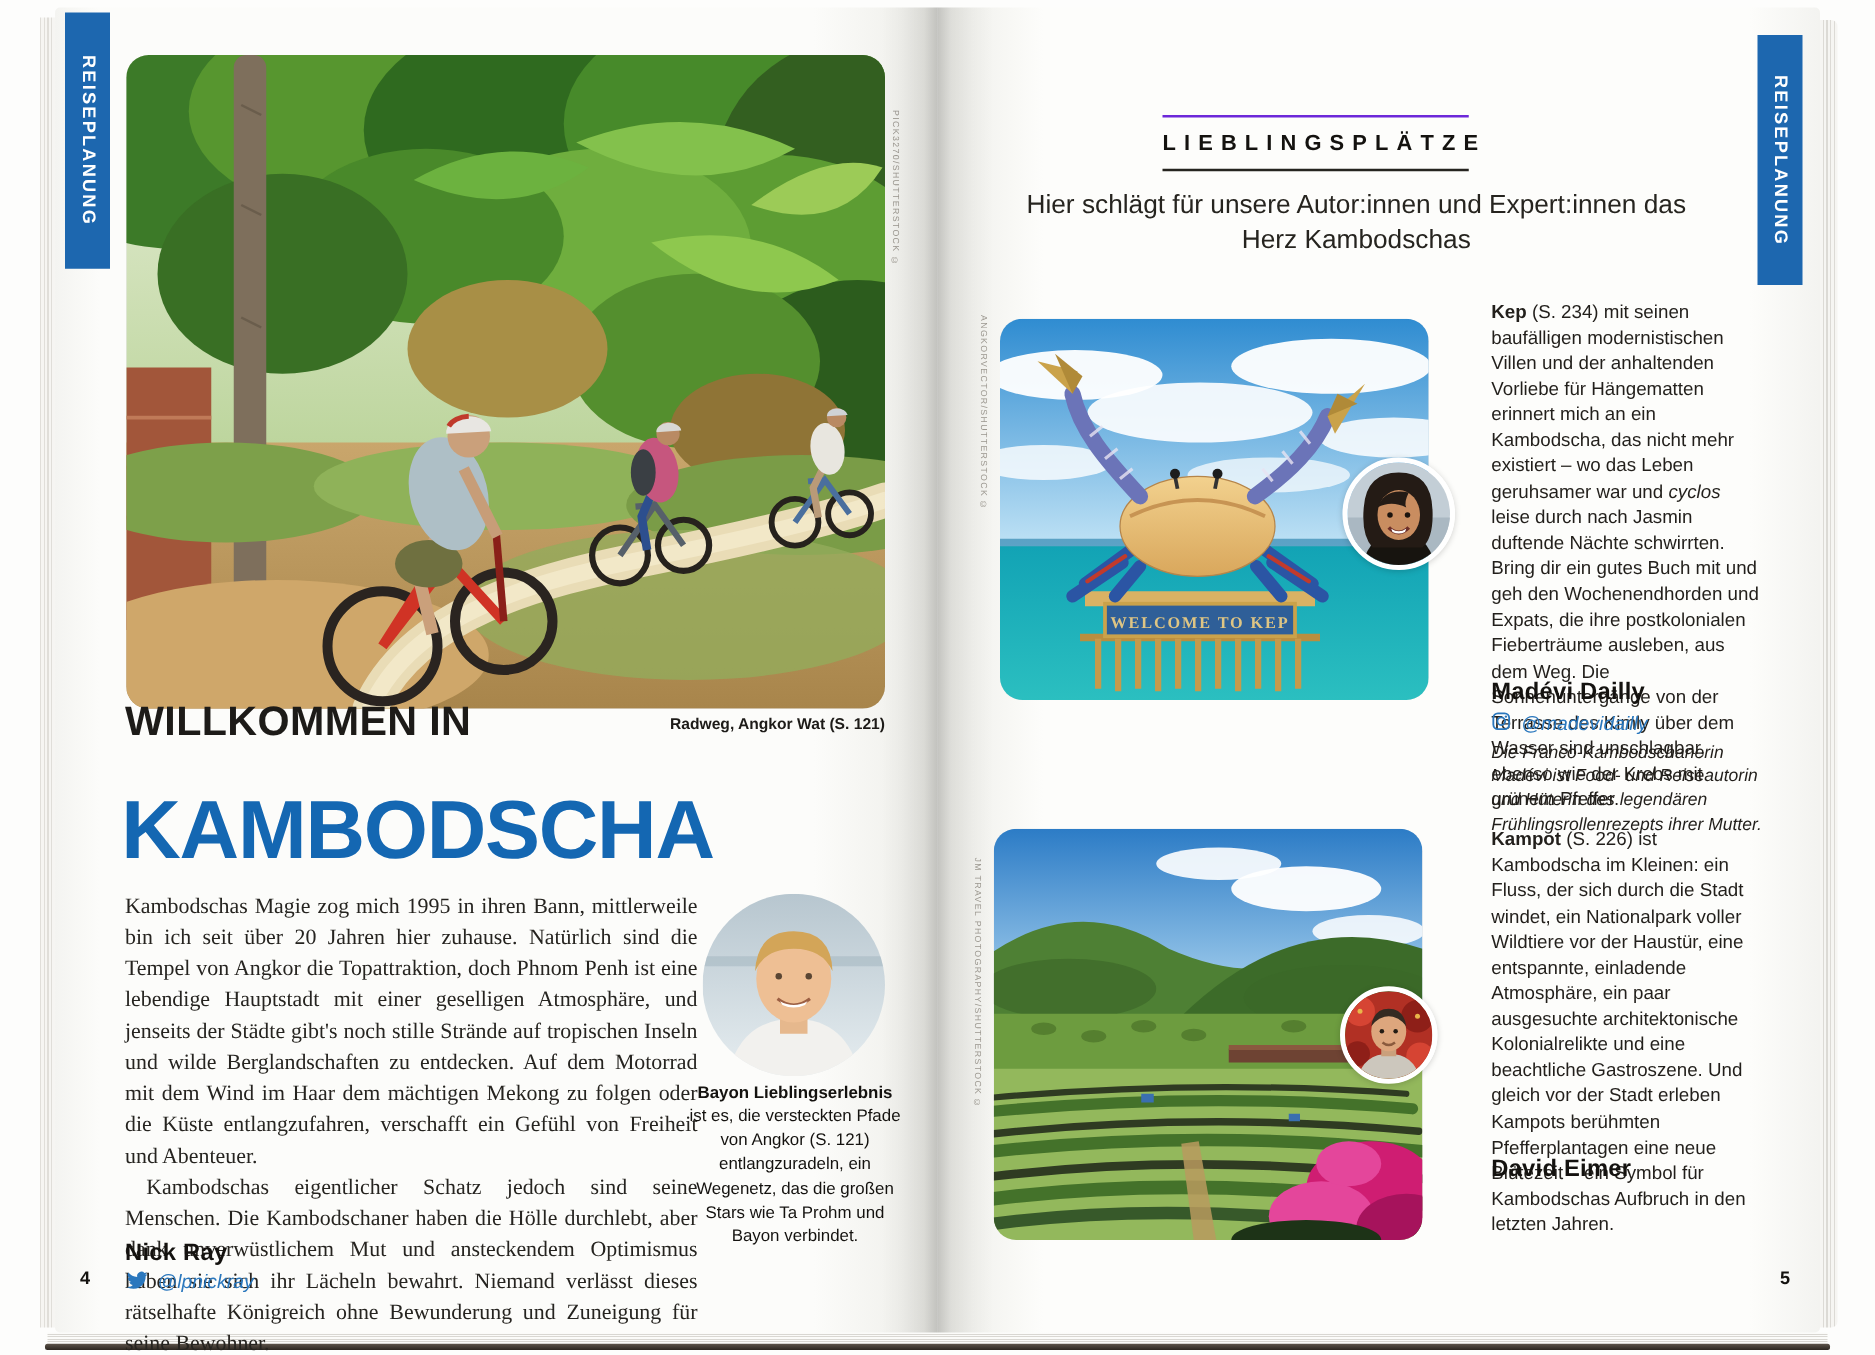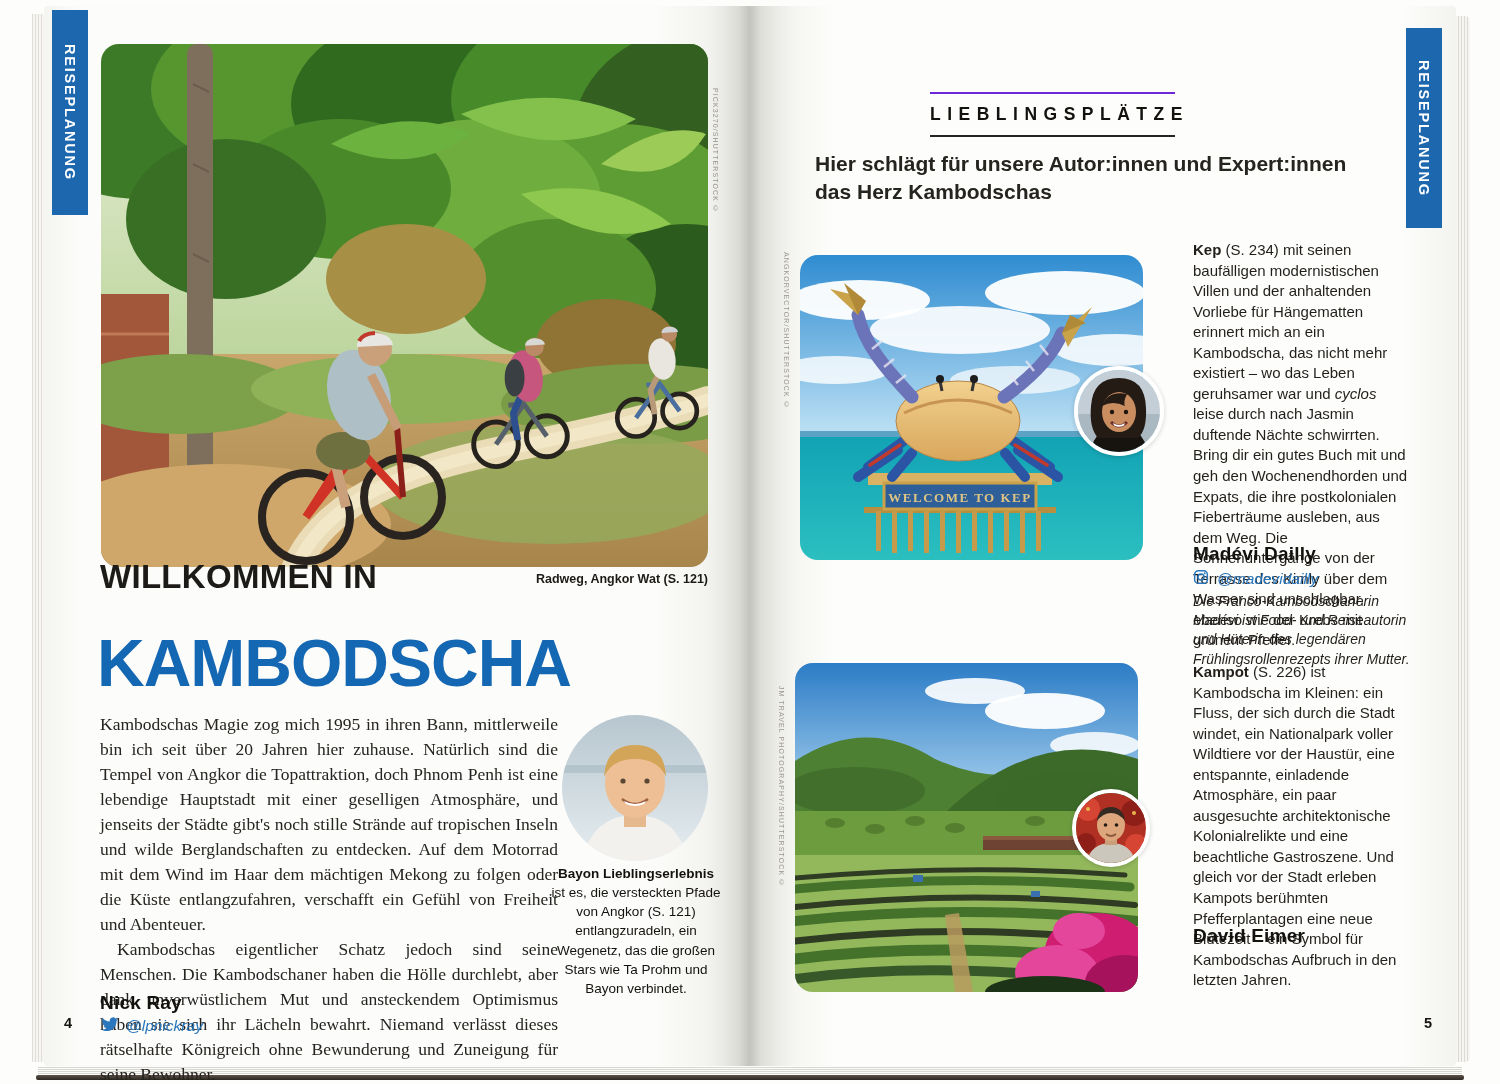--- a/index.html
+++ b/index.html
@@ -39,21 +39,21 @@
   .handle-row{display:flex;align-items:center;gap:8px;}
   .handle{font-style:italic;font-size:15.5px;color:#2a77bd;}
   .sidebar{font-size:13.5px;line-height:1.42;text-align:center;color:#14120f;}
   .portrait{border-radius:50%;overflow:hidden;}
   .portrait svg{display:block;width:100%;height:100%;}
   .ring{border:4px solid #fff;box-shadow:0 1px 5px rgba(0,0,0,.18);}
   .pagenum{font-size:14.5px;font-weight:bold;color:#14120f;}
   
   .header-box{border-top:2px solid #6d28d9;border-bottom:2px solid #26241f;padding:10px 0;text-align:center;}
   .header-text{font-weight:bold;font-size:17.5px;letter-spacing:6.5px;color:#14120f;}
-  .subtitle{font-size:21px;line-height:1.33;text-align:left;color:#26241f;font-weight:bold;}
+  .subtitle{font-size:21px;line-height:1.33;text-align:center;color:#26241f;}
   .rcol{font-size:15px;line-height:1.37;color:#221f1b;hyphens:auto;}
   .rcol b{font-weight:bold;}
   .bio{font-size:14px;line-height:1.37;font-style:italic;color:#221f1b;}
   .icon-blue{color:#2a77bd;}
 </style>
 </head>
 <body>
 
 <div id="canvas">
 

